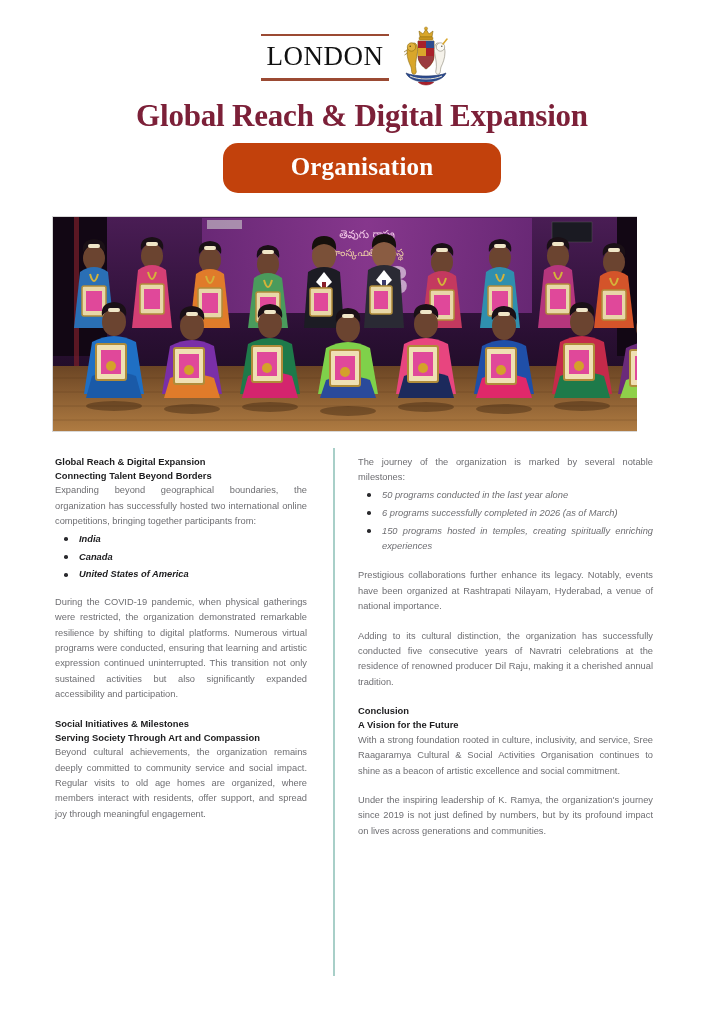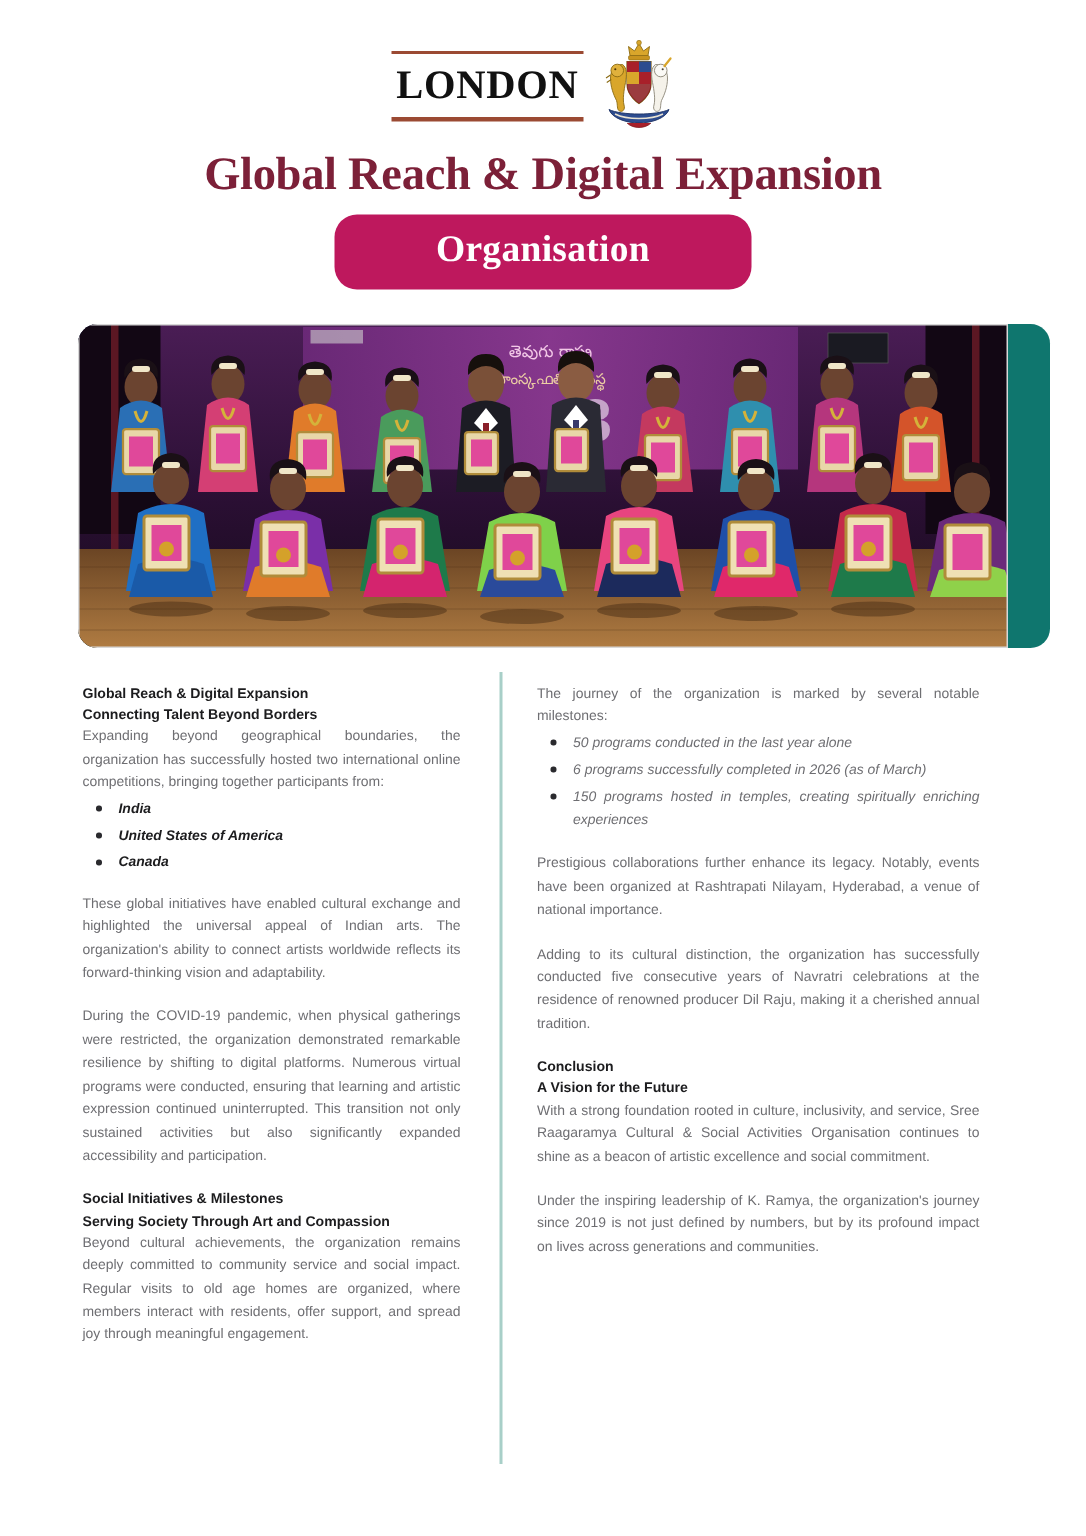--- a/index.html
+++ b/index.html
@@ -13,50 +13,49 @@
 
   
   .masthead {
     position: absolute; left: 0; top: 26px; width: 724px;
     display: flex; justify-content: center; align-items: center;
   }
   .mast-side { display: flex; flex-direction: column; justify-content: center; }
   .mast-rule { height: 2.5px; background: #9b4a33; width: 128px; }
   .mast-word {
     font-family: "Liberation Serif", serif;
-    font-weight: bold; font-size: 27px; letter-spacing: 0.5px;
+    font-weight: normal; font-size: 27px; letter-spacing: 0.5px;
     color: #111; text-align: center; padding: 7px 2px 8px 2px;
     line-height: 1;
   }
   .crest { width: 56px; height: 62px; margin: 0 9px; display: block; }
 
   
   .doc-title {
     position: absolute; left: 0; top: 98px; width: 724px;
     text-align: center;
     font-family: "Liberation Serif", serif;
     font-weight: bold; font-size: 31px; color: #7c2038;
     letter-spacing: -0.2px;
   }
 
   
   .badge-wrap { position: absolute; left: 0; top: 143px; width: 724px; text-align: center; }
   .badge {
-    display: inline-block; background: #be185d; color: #fff;
+    display: inline-block; background: #c2410c; color: #fff;
     border-radius: 15px; padding: 11px 68px 13px 68px;
     font-family: "Liberation Serif", serif; font-weight: bold;
     font-size: 25px; letter-spacing: 0.2px; line-height: 1.05;
   }
 
   
   .photo {
     position: absolute; left: 52px; top: 216px;
-    width: 648px; height: 216px; overflow: hidden;
+    width: 585px; height: 216px; overflow: hidden;
     background: #0f766e;
-    border-radius: 13px;
   }
   .photo svg { display: block; width: 620px; height: 216px; }
 
   
   .divider {
     position: absolute; left: 333px; top: 448px;
     width: 2px; height: 528px; background: #a8cfc8;
   }
   .col {
     position: absolute; top: 455px;
@@ -377,29 +376,28 @@
     </div>
     <p class="tight">Expanding beyond geographical boundaries, the organization has successfully hosted two international online competitions, bringing together participants from:</p>
 
     <ul class="strong-list">
       <li>
           <span class="bullet"></span>
           <span class="txt">India</span>
         </li>
       <li>
           <span class="bullet"></span>
+          <span class="txt">Canada</span>
+        </li>
+      <li>
+          <span class="bullet"></span>
           <span class="txt">United States of America</span>
         </li>
-      <li>
-          <span class="bullet"></span>
-          <span class="txt">Canada</span>
-        </li>
     </ul>
 
-    <p>These global initiatives have enabled cultural exchange and highlighted the universal appeal of Indian arts. The organization's ability to connect artists worldwide reflects its forward-thinking vision and adaptability.</p>
     <p>During the COVID-19 pandemic, when physical gatherings were restricted, the organization demonstrated remarkable resilience by shifting to digital platforms. Numerous virtual programs were conducted, ensuring that learning and artistic expression continued uninterrupted. This transition not only sustained activities but also significantly expanded accessibility and participation.</p>
 
     <div class="heading-group">
       <h3>Social Initiatives &amp; Milestones</h3>
       <h3>Serving Society Through Art and Compassion</h3>
     </div>
     <p>Beyond cultural achievements, the organization remains deeply committed to community service and social impact. Regular visits to old age homes are organized, where members interact with residents, offer support, and spread joy through meaningful engagement.</p>
   </div>
 
   <div class="col col-right">

